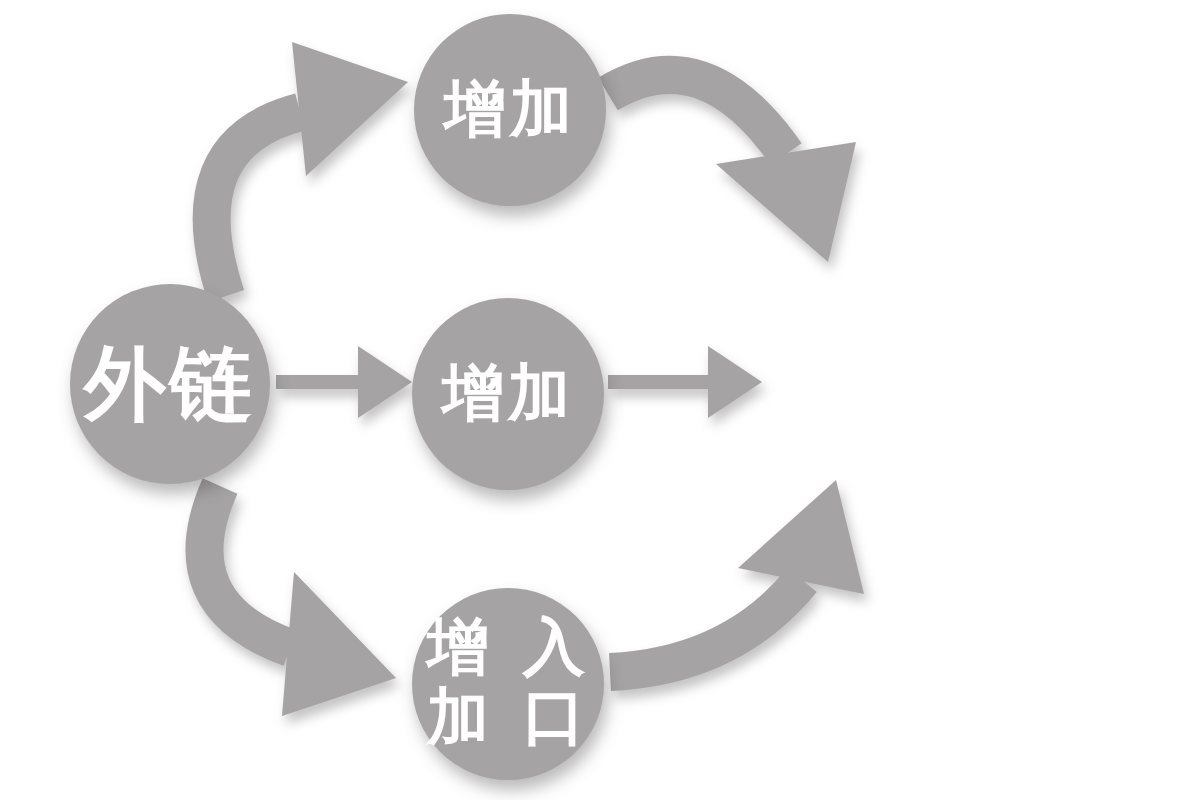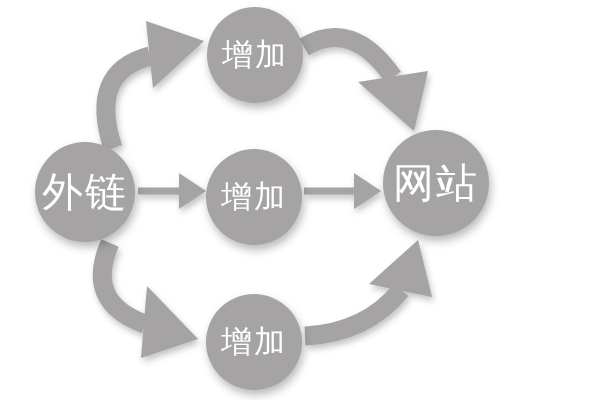--- a/index.html
+++ b/index.html
@@ -39,21 +39,21 @@
   .node {
     position: absolute;
     border-radius: 50%;
     background: var(--shape);
     color: var(--label);
     display: flex;
     flex-direction: row;
     align-items: center;
     justify-content: center;
     text-align: center;
-    font-weight: normal;
+    font-weight: bold;
     box-shadow: 2px 5px 8px rgba(60,57,58,0.35);
     letter-spacing: 2px;
     user-select: none;
   }
   .node-source { left: 35px;  top: 142px; width: 100px; height: 100px; font-size: 41px; }
   .node-weight { left: 207px; top: 7px;   width: 96px;  height: 96px;  font-size: 31px; line-height: 1.12; }
   .node-traffic{ left: 206px; top: 149px; width: 96px;  height: 96px;  font-size: 31px; line-height: 1.12; }
   .node-entry  { left: 206px; top: 294px; width: 96px;  height: 96px;  font-size: 31px; line-height: 1.12; }
   .node-target { left: 383px; top: 130px; width: 106px; height: 106px; font-size: 41px; }
 </style>
@@ -102,19 +102,17 @@
   <div class="node node-weight">
     <span>增加</span>
   </div>
 
   <div class="node node-traffic">
     <span>增加</span>
   </div>
 
   <div class="node node-entry">
     <span>增加</span>
+    <span>入口</span>
   </div>
 
-  <div class="node node-target">
-    <span>网站</span>
-  </div>
 
 </div>
 
 </body></html>

